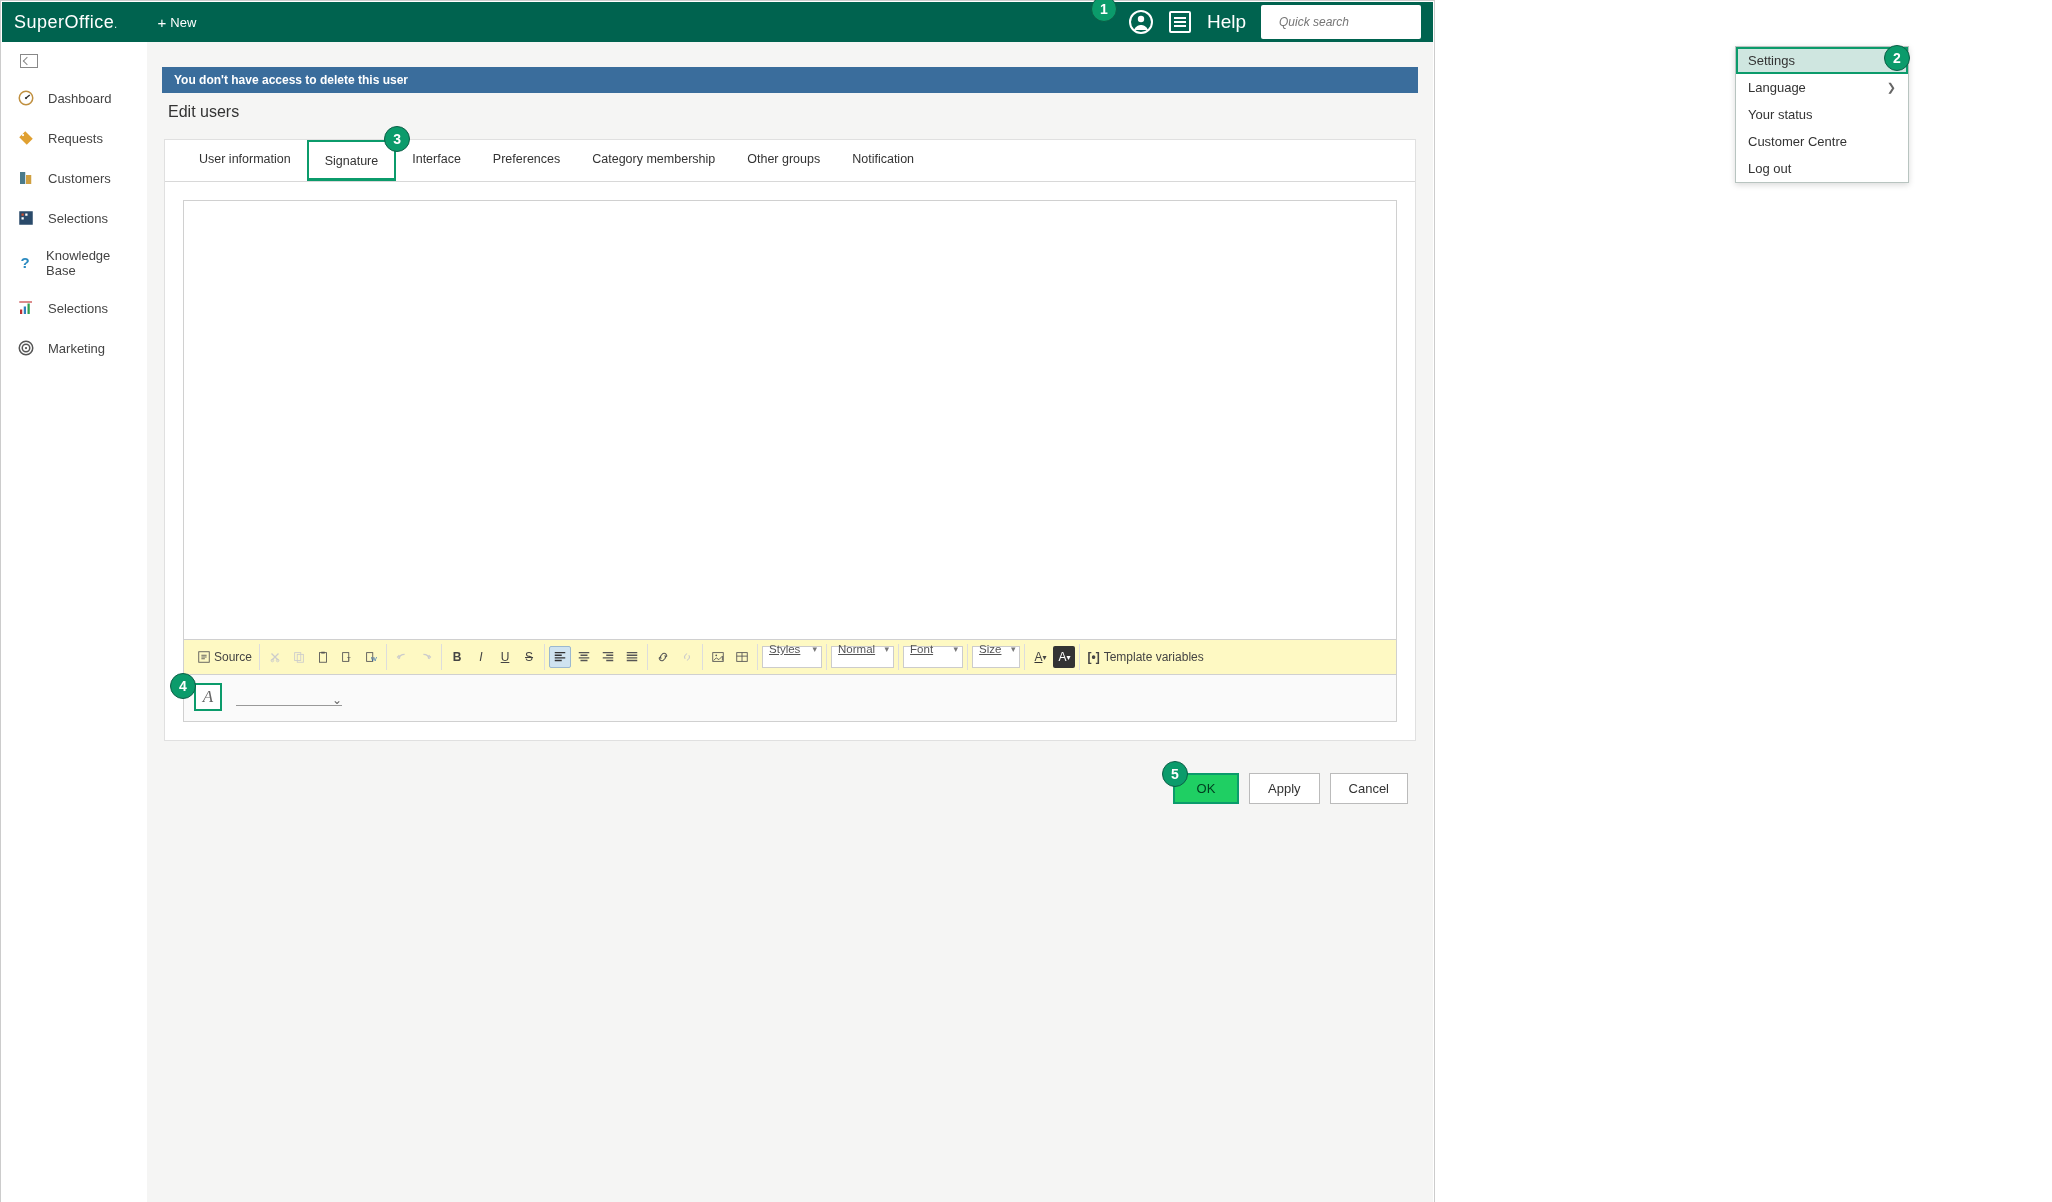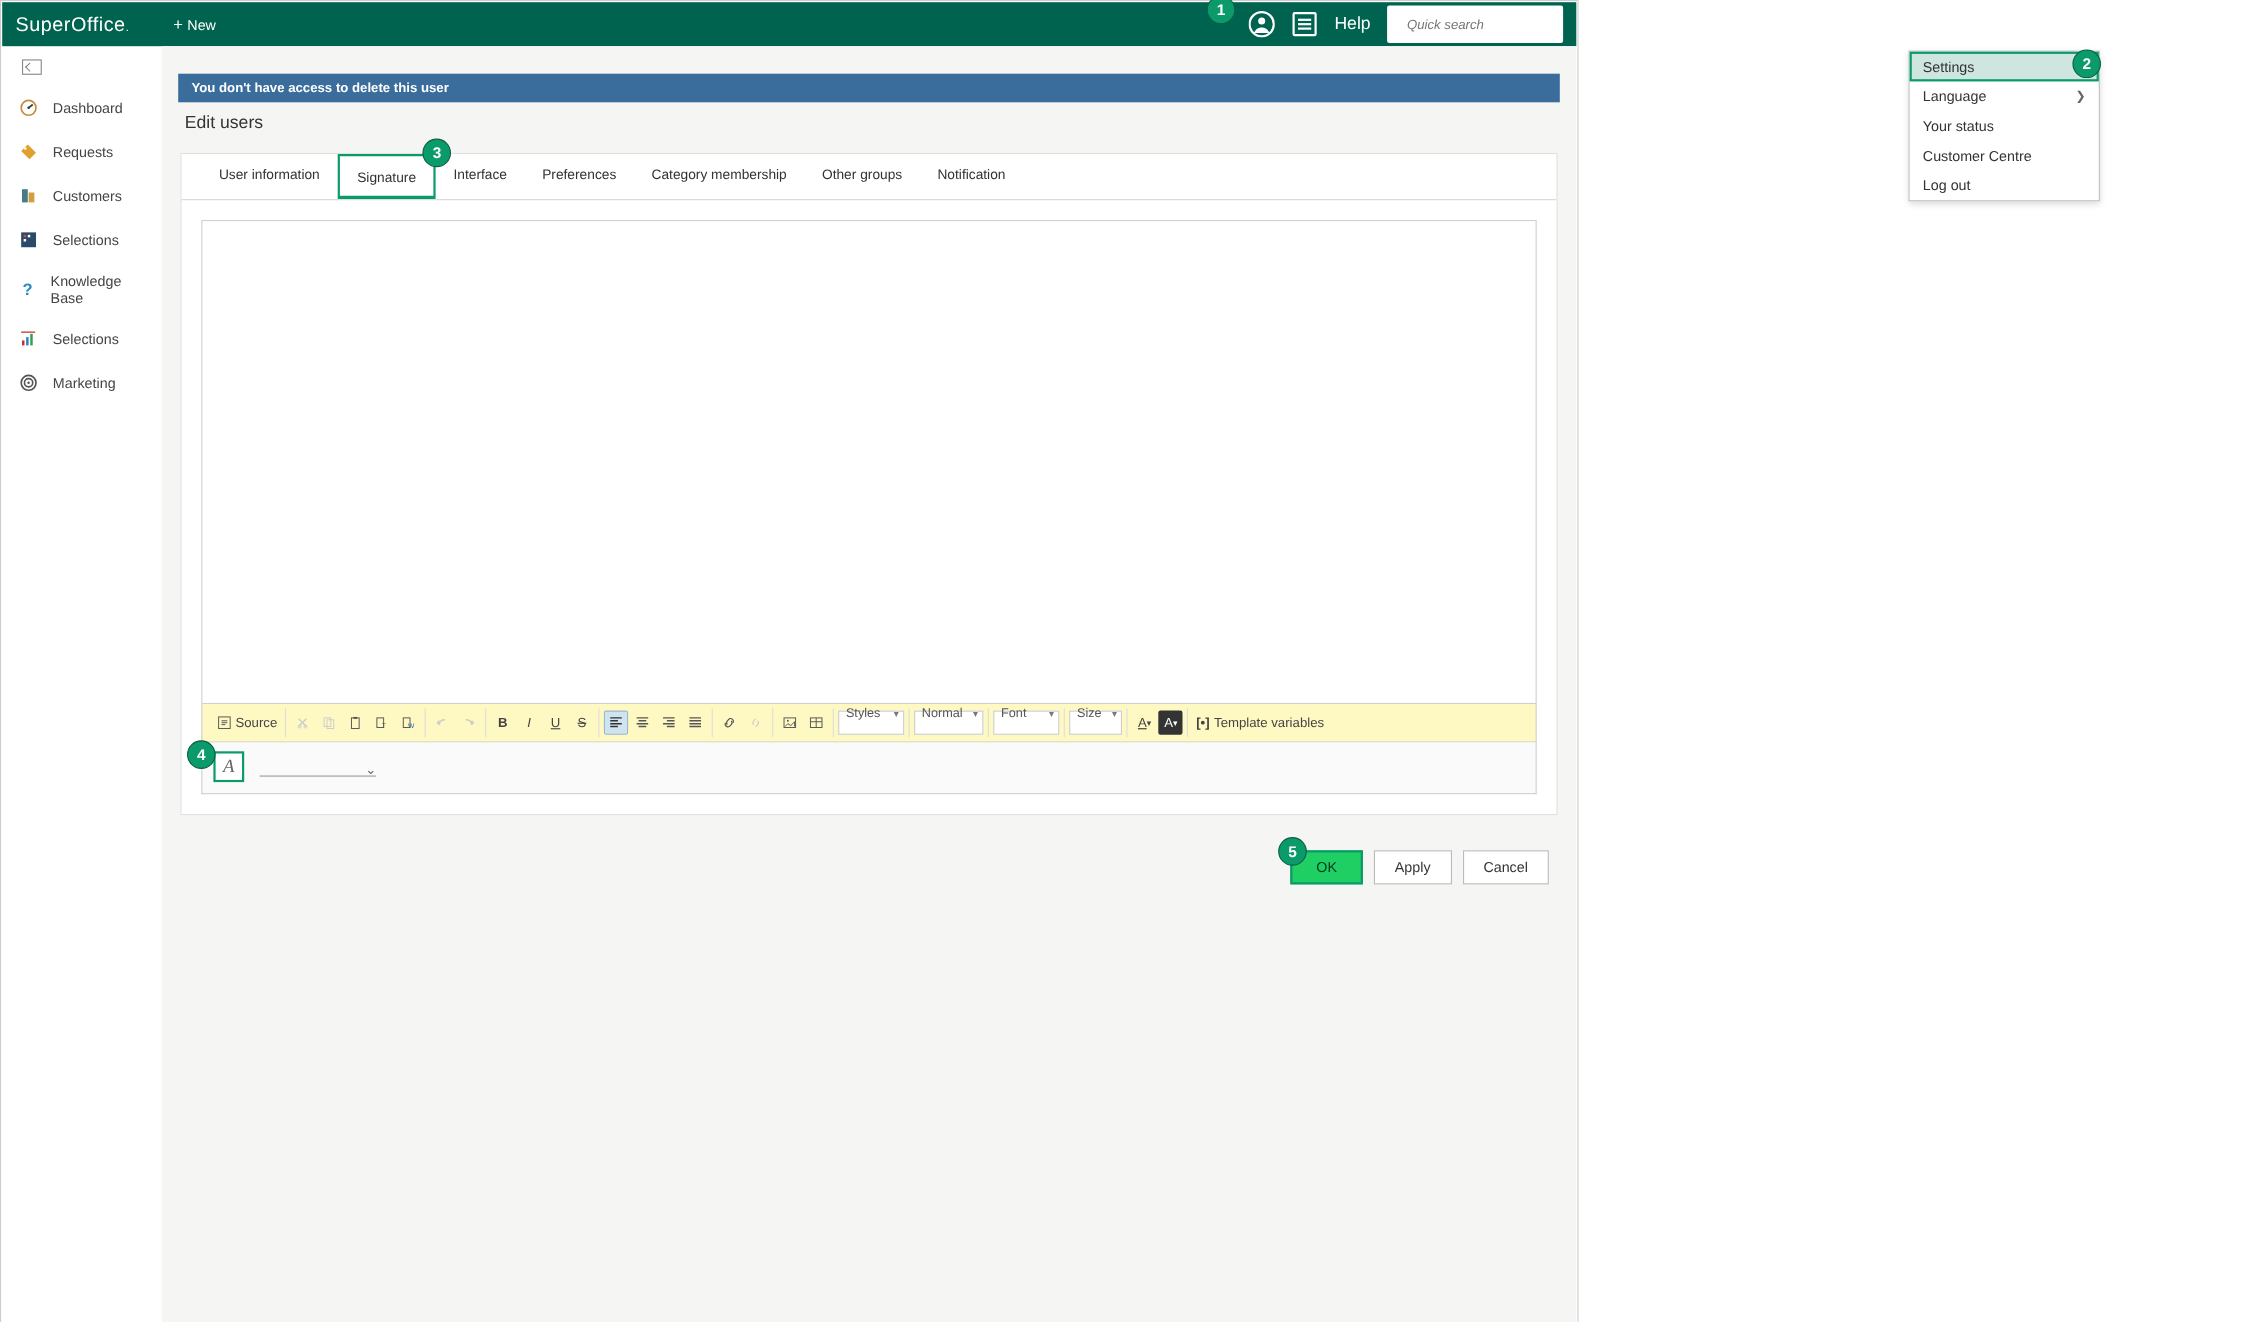--- a/index.html
+++ b/index.html
@@ -9,21 +9,21 @@
   .topbar { background: #00634f; height: 40px; display: flex; align-items: center; padding: 0 12px; color: #fff; position: relative; }
   .logo { font-size: 18px; font-weight: 400; letter-spacing: 0.5px; }
   .logo-dot { font-size: 10px; }
   .new-btn { margin-left: 40px; display: flex; align-items: center; gap: 4px; cursor: pointer; font-size: 13px; }
   .new-btn .plus { font-size: 15px; }
   .top-right { margin-left: auto; display: flex; align-items: center; gap: 15px; }
   .top-icon { width: 24px; height: 24px; display:flex;align-items:center;justify-content:center; cursor:pointer; position:relative;}
   .avatar-icon svg { width:24px; height:24px; fill:#fff;}
   .menu-icon { border:2px solid #fff; border-radius:2px; width:22px;height:22px; display:flex; flex-direction:column; justify-content:space-evenly; padding:2px 3px;}
   .menu-icon div{height:2px;background:#fff;}
-  .help-link { cursor:pointer; font-size:16px;}
+  .help-link { cursor:pointer; font-size:19px;}
   .search-wrap { background:#fff; border-radius:2px; width:160px; height:34px; display:flex; align-items:center; padding:0 18px;}
   .search-wrap input { border:none; outline:none; flex:1; font-style:italic; font-size:12px; color:#666; background:transparent;}
   .search-wrap svg { width:14px;height:14px;stroke:#333;fill:none;stroke-width:2;}
   
   
   .callout { position:absolute; width:26px;height:26px; background:#0b9b6b; border:1px solid #0b5e46; border-radius:50%; color:#fff; font-weight:600; display:flex;align-items:center;justify-content:center; font-size:14px; z-index:100;}
   
   
   .dropdown { position:absolute; top:46px; right:143px; width:174px; background:#fff; border:1px solid #b8c4c0; box-shadow:0 2px 6px rgba(0,0,0,0.15); z-index:50;}
   .dropdown-item { padding:6px 12px; font-size:13px; color:#333; cursor:pointer; display:flex; justify-content:space-between; align-items:center;}
@@ -52,21 +52,21 @@
   .editor-area { border:1px solid #d0d0d0; height:440px; background:#fff;}
   
   .toolbar { border:1px solid #d0d0d0; border-top:none; background:#fef9c3; padding:4px 6px; display:flex; align-items:center; flex-wrap:wrap; gap:0; position:relative;}
   .tgroup { display:flex; align-items:center; padding:0 4px; border-right:1px solid #ddd; height:26px; gap:2px;}
   .tgroup:last-child{border-right:none;}
   .tbtn { min-width:22px; height:22px; display:flex;align-items:center;justify-content:center; cursor:pointer; font-size:12px; color:#444; border-radius:2px; padding:0 3px;}
   .tbtn.active { background:#cfe3f0; border:1px solid #9bb8d0;}
   .tbtn.disabled { color:#bbb; cursor:default;}
   .tbtn svg { width:14px;height:14px; fill:#555;}
   .tbtn.disabled svg { fill:#ccc;}
-  .tselect { height:22px; border:1px solid #ccc; background:#fff; font-size:11.5px; color:#555; padding:0 18px 16px 6px; cursor:pointer; display:flex;align-items:center; position:relative; min-width:60px;}
+  .tselect { height:22px; border:1px solid #ccc; background:#fff; font-size:11.5px; color:#555; padding:0 18px 16px 6px; cursor:pointer; display:flex;align-items:center; position:relative; min-width:60px;text-decoration:underline;}
   .tselect::after{content:"▾"; position:absolute; right:4px; font-size:9px; color:#777;}
   .bold{font-weight:bold;} .ital{font-style:italic;} .uline{text-decoration:underline;} .strike{text-decoration:line-through;}
   
   .toolbar-row2 { border:1px solid #d0d0d0; border-top:none; background:#fafafa; padding:8px 10px 10px 10px; display:flex; align-items:center; gap:14px; position:relative;}
   .font-a-btn { width:28px;height:28px; border:2px solid #0b9b6b; display:flex;align-items:center;justify-content:center; font-family:"Times New Roman",serif; font-size:17px; font-style:italic; color:#666; cursor:pointer; background:#fff;}
   .dd-line { width:106px; border-bottom:1px solid #999; height:18px; display:flex; justify-content:flex-end; align-items:flex-end; cursor:pointer;}
   .dd-line .chev{ font-size:12px; color:#666; margin-bottom:-2px;}
   
   .footer-btns { display:flex; justify-content:flex-end; gap:10px; padding:32px 10px 10px 10px; position:relative;}
   .btn { min-width:66px; padding:6px 18px; border:1px solid #bbb; background:#fff; font-size:13px; color:#333; cursor:pointer; text-align:center;}

